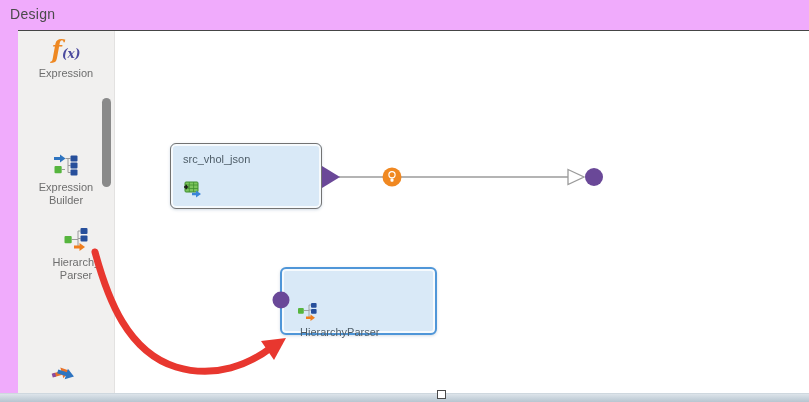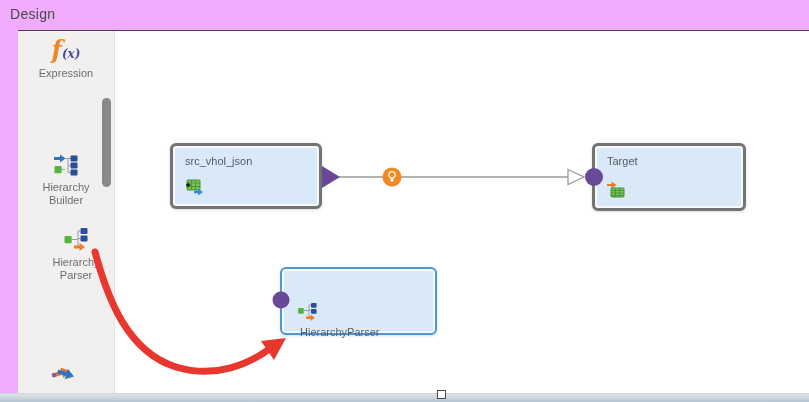--- a/index.html
+++ b/index.html
@@ -27,21 +27,21 @@
   .fx-f { font-family:"DejaVu Serif", serif; font-style:italic; font-weight:bold;
           color:#ee8822; font-size:24px; line-height:26px; }
   .fx-x { font-family:"DejaVu Serif", serif; font-style:italic; font-weight:bold;
           color:#4b4a9e; font-size:12px; line-height:12px; margin-top:11px; }
   .palette-thumb { position:absolute; right:3px; top:67px; width:9px; height:89px;
                    border-radius:5px; background:#8a8a8a; }
 
   
   .canvas { position:absolute; left:115px; top:31px; right:0; height:362px; background:#fff; }
 
-  .node { position:absolute; background:#d9e9f7; border:3px solid #737373; border-radius:6px;
+  .node { position:absolute; background:#d9e9f7; border:1px solid #737373; border-radius:6px;
           box-shadow:0 1px 3px rgba(110,140,170,.30), inset 0 0 0 2px rgba(255,255,255,.75);
           cursor:pointer; }
   .node .nlabel { position:absolute; left:12px; top:9px; font-size:11px; color:#4e5d68; }
   .node .nicon  { position:absolute; left:11px; bottom:9px; }
   .node-src    { left:170px; top:143px; width:152px; height:66px; }
   .node-target { left:592px; top:143px; width:154px; height:68px; }
   .node-parser { left:280px; top:267px; width:157px; height:68px;
                  border:2px solid #4f96d8; }
   .node-parser .nlabel { left:18px; top:10px;margin-top:47px; }
   .node-parser .nicon  { left:15px; bottom:9px; }
@@ -75,21 +75,21 @@
 
     <div class="palette-item pi-hbuilder">
       <svg width="27" height="27" viewBox="0 0 27 27">
         <path d="M12.5 7.5 H15 V21.5 M15 7.5 H17.5 M15 14.5 H17.5 M15 21.5 H17.5 M8.8 18.5 H12" stroke="#9a9a9a" stroke-width="1" fill="none"></path>
         <polygon points="1,6 7,6 7,3.5 12.5,7.5 7,11.5 7,9 1,9" fill="#2e74c0"></polygon>
         <rect x="1.5" y="15" width="7.2" height="7.2" rx="1" fill="#56b53e"></rect>
         <rect x="17.5" y="4.5" width="7" height="6" rx="1" fill="#274f9b"></rect>
         <rect x="17.5" y="11.5" width="7" height="6" rx="1" fill="#274f9b"></rect>
         <rect x="17.5" y="18.5" width="7" height="6" rx="1" fill="#274f9b"></rect>
       </svg>
-      <div class="plabel">Hierarchy Builder</div>
+      <div class="plabel">Expression Builder</div>
     </div>
 
     <div class="palette-item pi-hparser">
       <svg width="27" height="27" viewBox="0 0 27 27">
         <path d="M8.8 13.5 H15 M15 5 V20.5 M15 5 H17.5 M15 12.5 H17.5" stroke="#9a9a9a" stroke-width="1" fill="none"></path>
         <rect x="1.5" y="10" width="7.2" height="7.2" rx="1" fill="#56b53e"></rect>
         <rect x="17.5" y="2" width="7" height="6" rx="1" fill="#274f9b"></rect>
         <rect x="17.5" y="9.5" width="7" height="6" rx="1" fill="#274f9b"></rect>
         <polygon points="11,19.5 16.5,19.5 16.5,17 22,21 16.5,25 16.5,22.5 11,22.5" fill="#ef7d1d"></polygon>
       </svg>
@@ -118,28 +118,20 @@
   <div class="node node-src">
     <span class="nlabel">src_vhol_json</span>
     <svg class="nicon" width="20" height="20" viewBox="0 0 20 20">
       <rect x="3" y="3" width="13" height="10" rx="1" fill="#7cc45c" stroke="#3f8f2f"></rect>
       <path d="M3 6 H16 M3 9.5 H16 M7.3 3 V13 M11.6 3 V13" stroke="#3f8f2f" stroke-width="0.8"></path>
       <path d="M2 8 H6.4 M4.2 5.8 V10.2" stroke="#161616" stroke-width="1.4"></path>
       <polygon points="10,13.8 14,13.8 14,11.5 19,15 14,18.5 14,16.2 10,16.2" fill="#3a85d8"></polygon>
     </svg>
   </div>
 
-  <div class="node node-target">
-    <span class="nlabel">Target</span>
-    <svg class="nicon" width="20" height="20" viewBox="0 0 20 20">
-      <polygon points="1,5 5.5,5 5.5,2.5 10.5,6 5.5,9.5 5.5,7 1,7" fill="#ef7d1d"></polygon>
-      <rect x="5" y="9" width="13" height="9" rx="1" fill="#7cc45c" stroke="#3f8f2f"></rect>
-      <path d="M5 11.5 H18 M5 14 H18 M5 16.5 H18 M9.3 9 V18 M13.6 9 V18" stroke="#3f8f2f" stroke-width="0.8"></path>
-    </svg>
-  </div>
 
   <div class="node node-parser">
     <span class="nlabel">HierarchyParser</span>
     <svg class="nicon" width="24" height="22" viewBox="0 0 24 22">
       <path d="M7 8.5 H12 M12 3 V15 M12 3 H14 M12 8 H14" stroke="#9a9a9a" stroke-width="0.9" fill="none"></path>
       <rect x="1" y="6" width="5.8" height="5.8" rx="1" fill="#56b53e"></rect>
       <rect x="14" y="1" width="5.6" height="4.8" rx="1" fill="#274f9b"></rect>
       <rect x="14" y="7" width="5.6" height="4.8" rx="1" fill="#274f9b"></rect>
       <polygon points="9,14.5 13.5,14.5 13.5,12.5 18,15.8 13.5,19 13.5,17 9,17" fill="#ef7d1d"></polygon>
     </svg>

